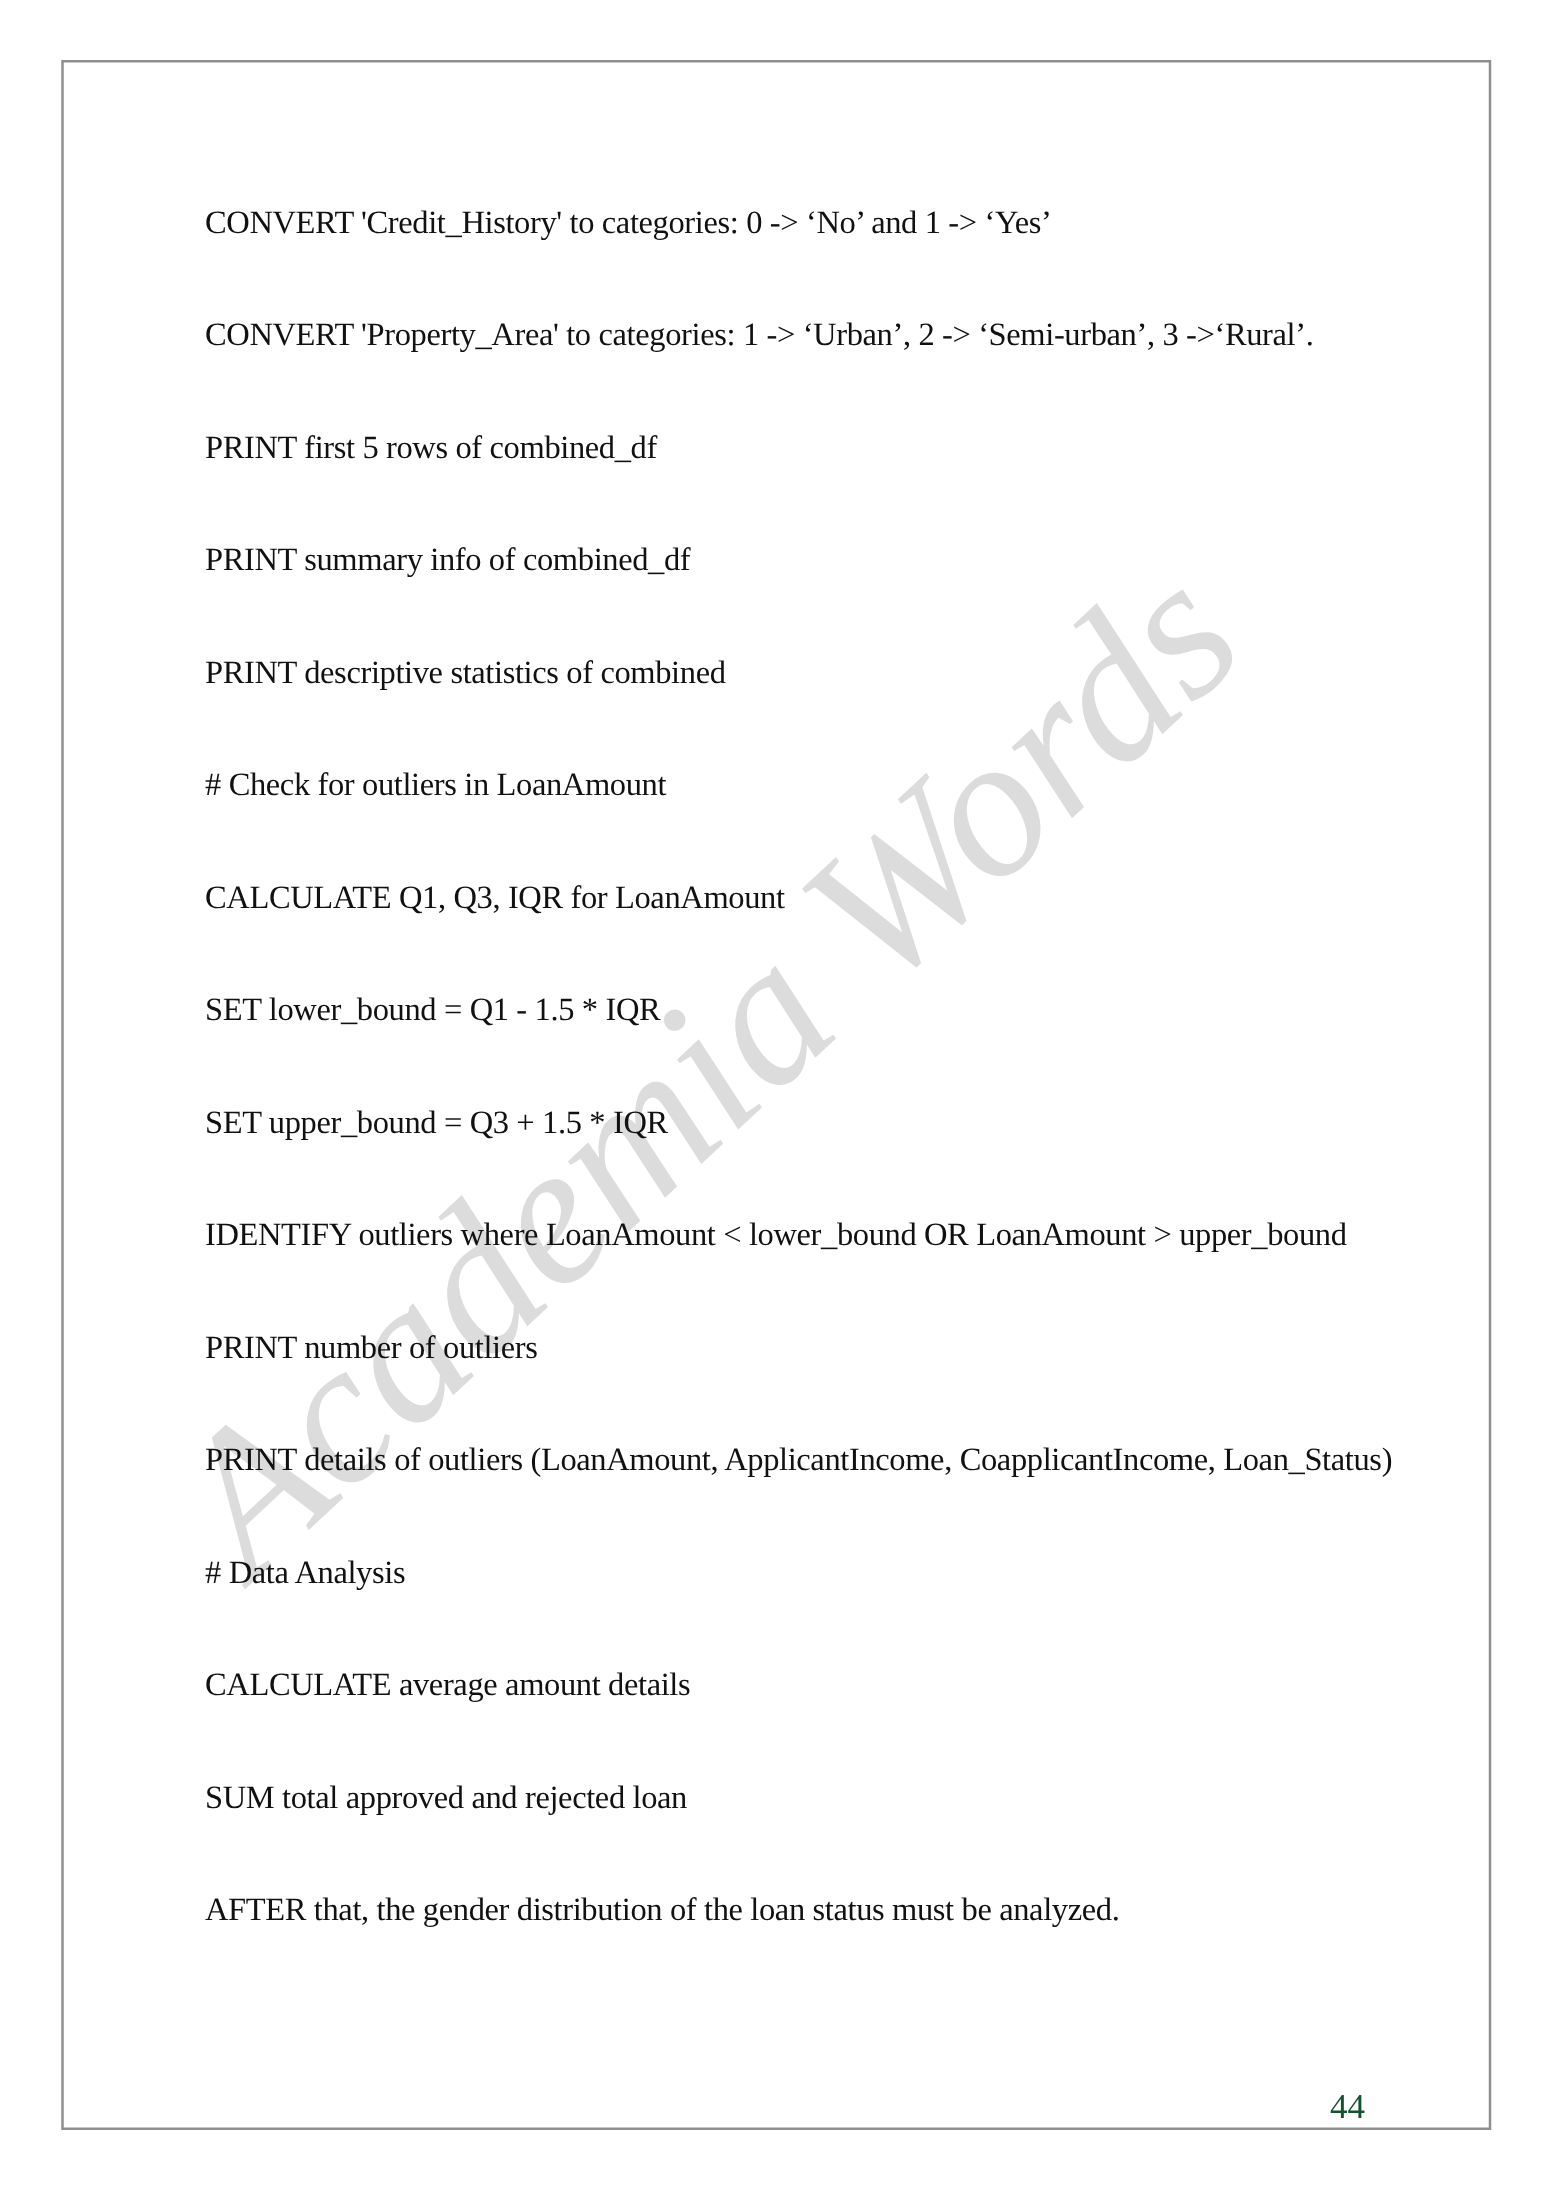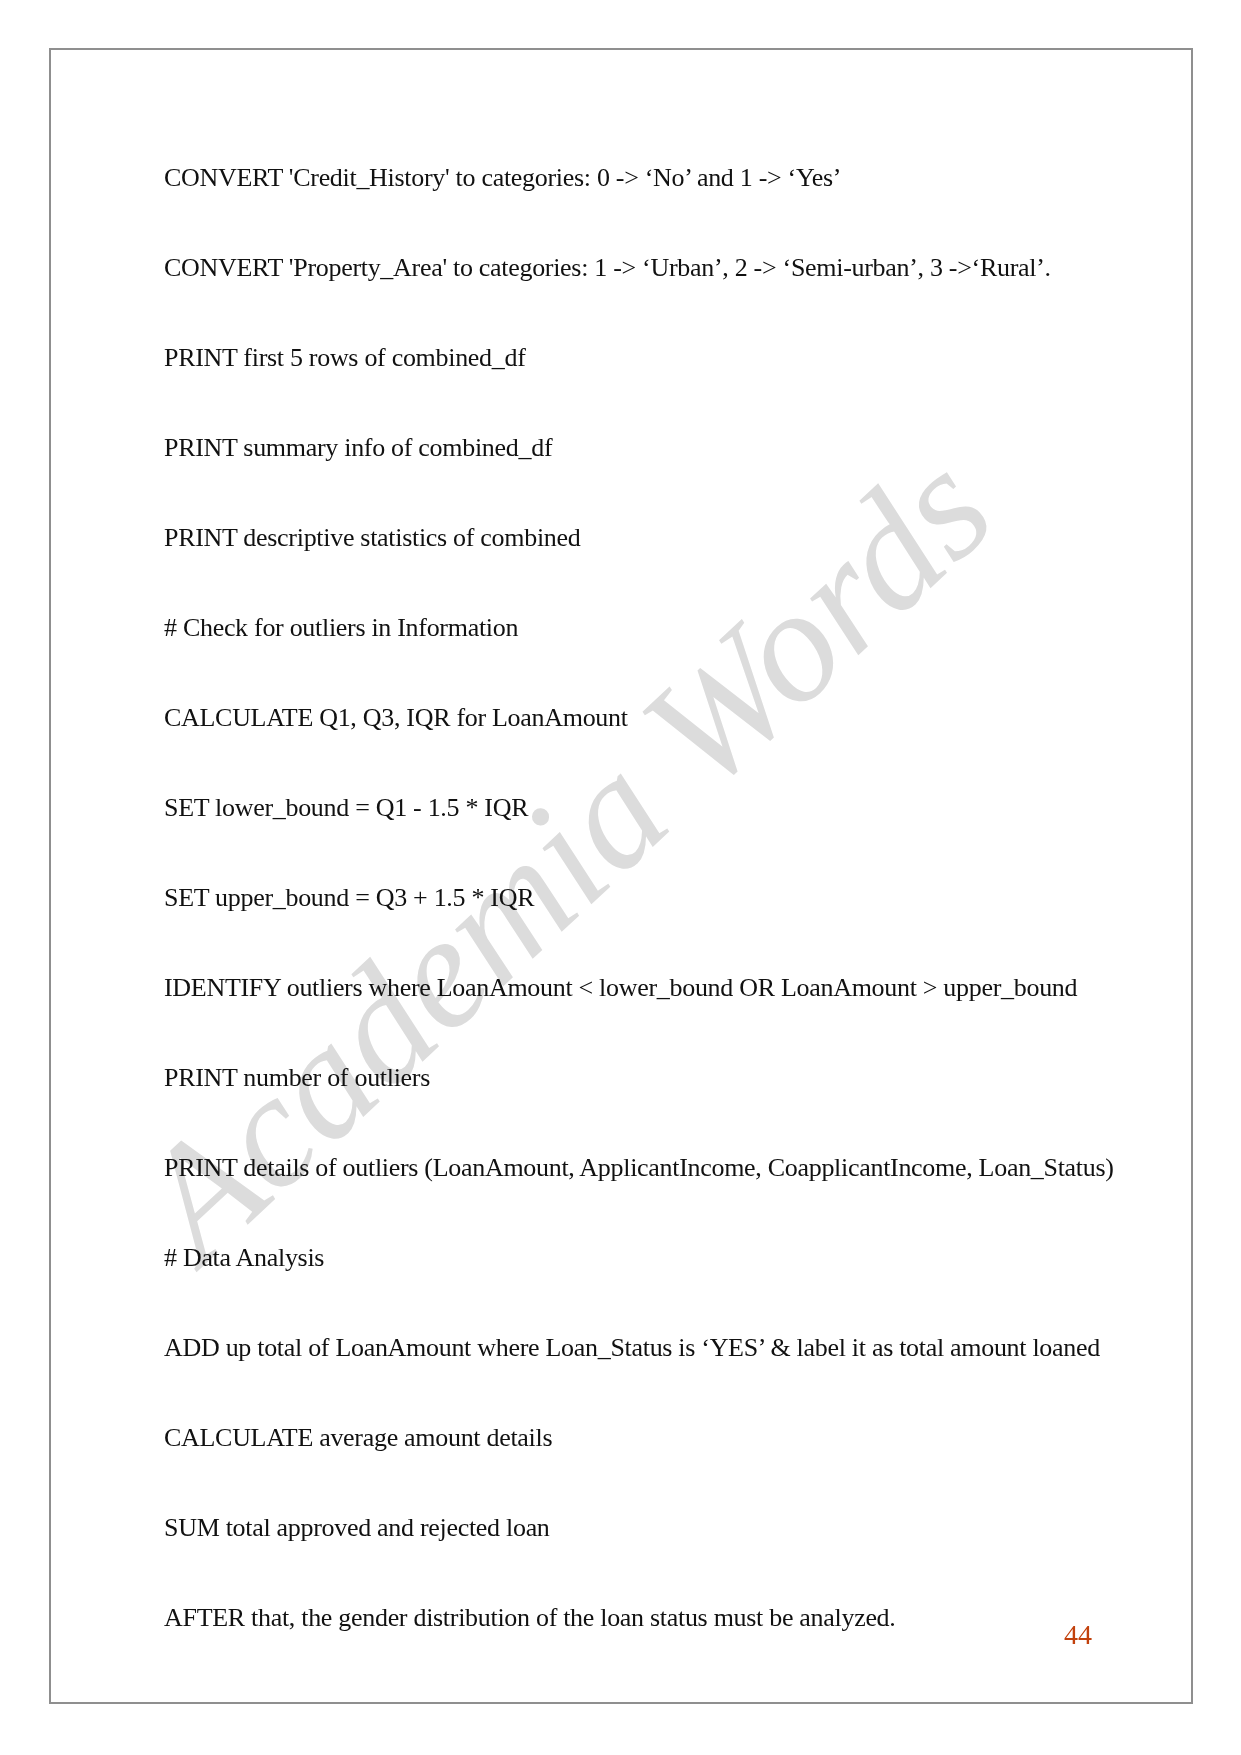--- a/index.html
+++ b/index.html
@@ -49,46 +49,45 @@
     padding: 0;
     font-size: 26px;
     line-height: 74px;
     letter-spacing: -0.3px;
     white-space: nowrap;
     color: #111111;
   }
   .page-number {
     position: absolute;
     left: 1064px;
-    top: 1621px;
+    top: 1672px;
     font-size: 28px;
     line-height: 28px;
-    color: #c2410c;
+    color: #14532d;
     z-index: 2;
   }
 </style>
 </head>
 <body>
 
 <div class="page">
   <div class="frame"></div>
   <div class="watermark">Academia Words</div>
   <div class="content">
       <p>CONVERT 'Credit_History' to categories: 0 -&gt; ‘No’ and 1 -&gt; ‘Yes’</p>
       <p>CONVERT 'Property_Area' to categories: 1 -&gt; ‘Urban’, 2 -&gt; ‘Semi-urban’, 3 -&gt;‘Rural’.</p>
       <p>PRINT first 5 rows of combined_df</p>
       <p>PRINT summary info of combined_df</p>
       <p>PRINT descriptive statistics of combined</p>
-      <p># Check for outliers in Information</p>
+      <p># Check for outliers in LoanAmount</p>
       <p>CALCULATE Q1, Q3, IQR for LoanAmount</p>
       <p>SET lower_bound = Q1 - 1.5 * IQR</p>
       <p>SET upper_bound = Q3 + 1.5 * IQR</p>
       <p>IDENTIFY outliers where LoanAmount &lt; lower_bound OR LoanAmount &gt; upper_bound</p>
       <p>PRINT number of outliers</p>
       <p>PRINT details of outliers (LoanAmount, ApplicantIncome, CoapplicantIncome, Loan_Status)</p>
       <p># Data Analysis</p>
-      <p>ADD up total of LoanAmount where Loan_Status is ‘YES’ &amp; label it as total amount loaned</p>
       <p>CALCULATE average amount details</p>
       <p>SUM total approved and rejected loan</p>
       <p>AFTER that, the gender distribution of the loan status must be analyzed.</p>
     </div>
   <div class="page-number">44</div>
 </div>
 
 </body></html>

